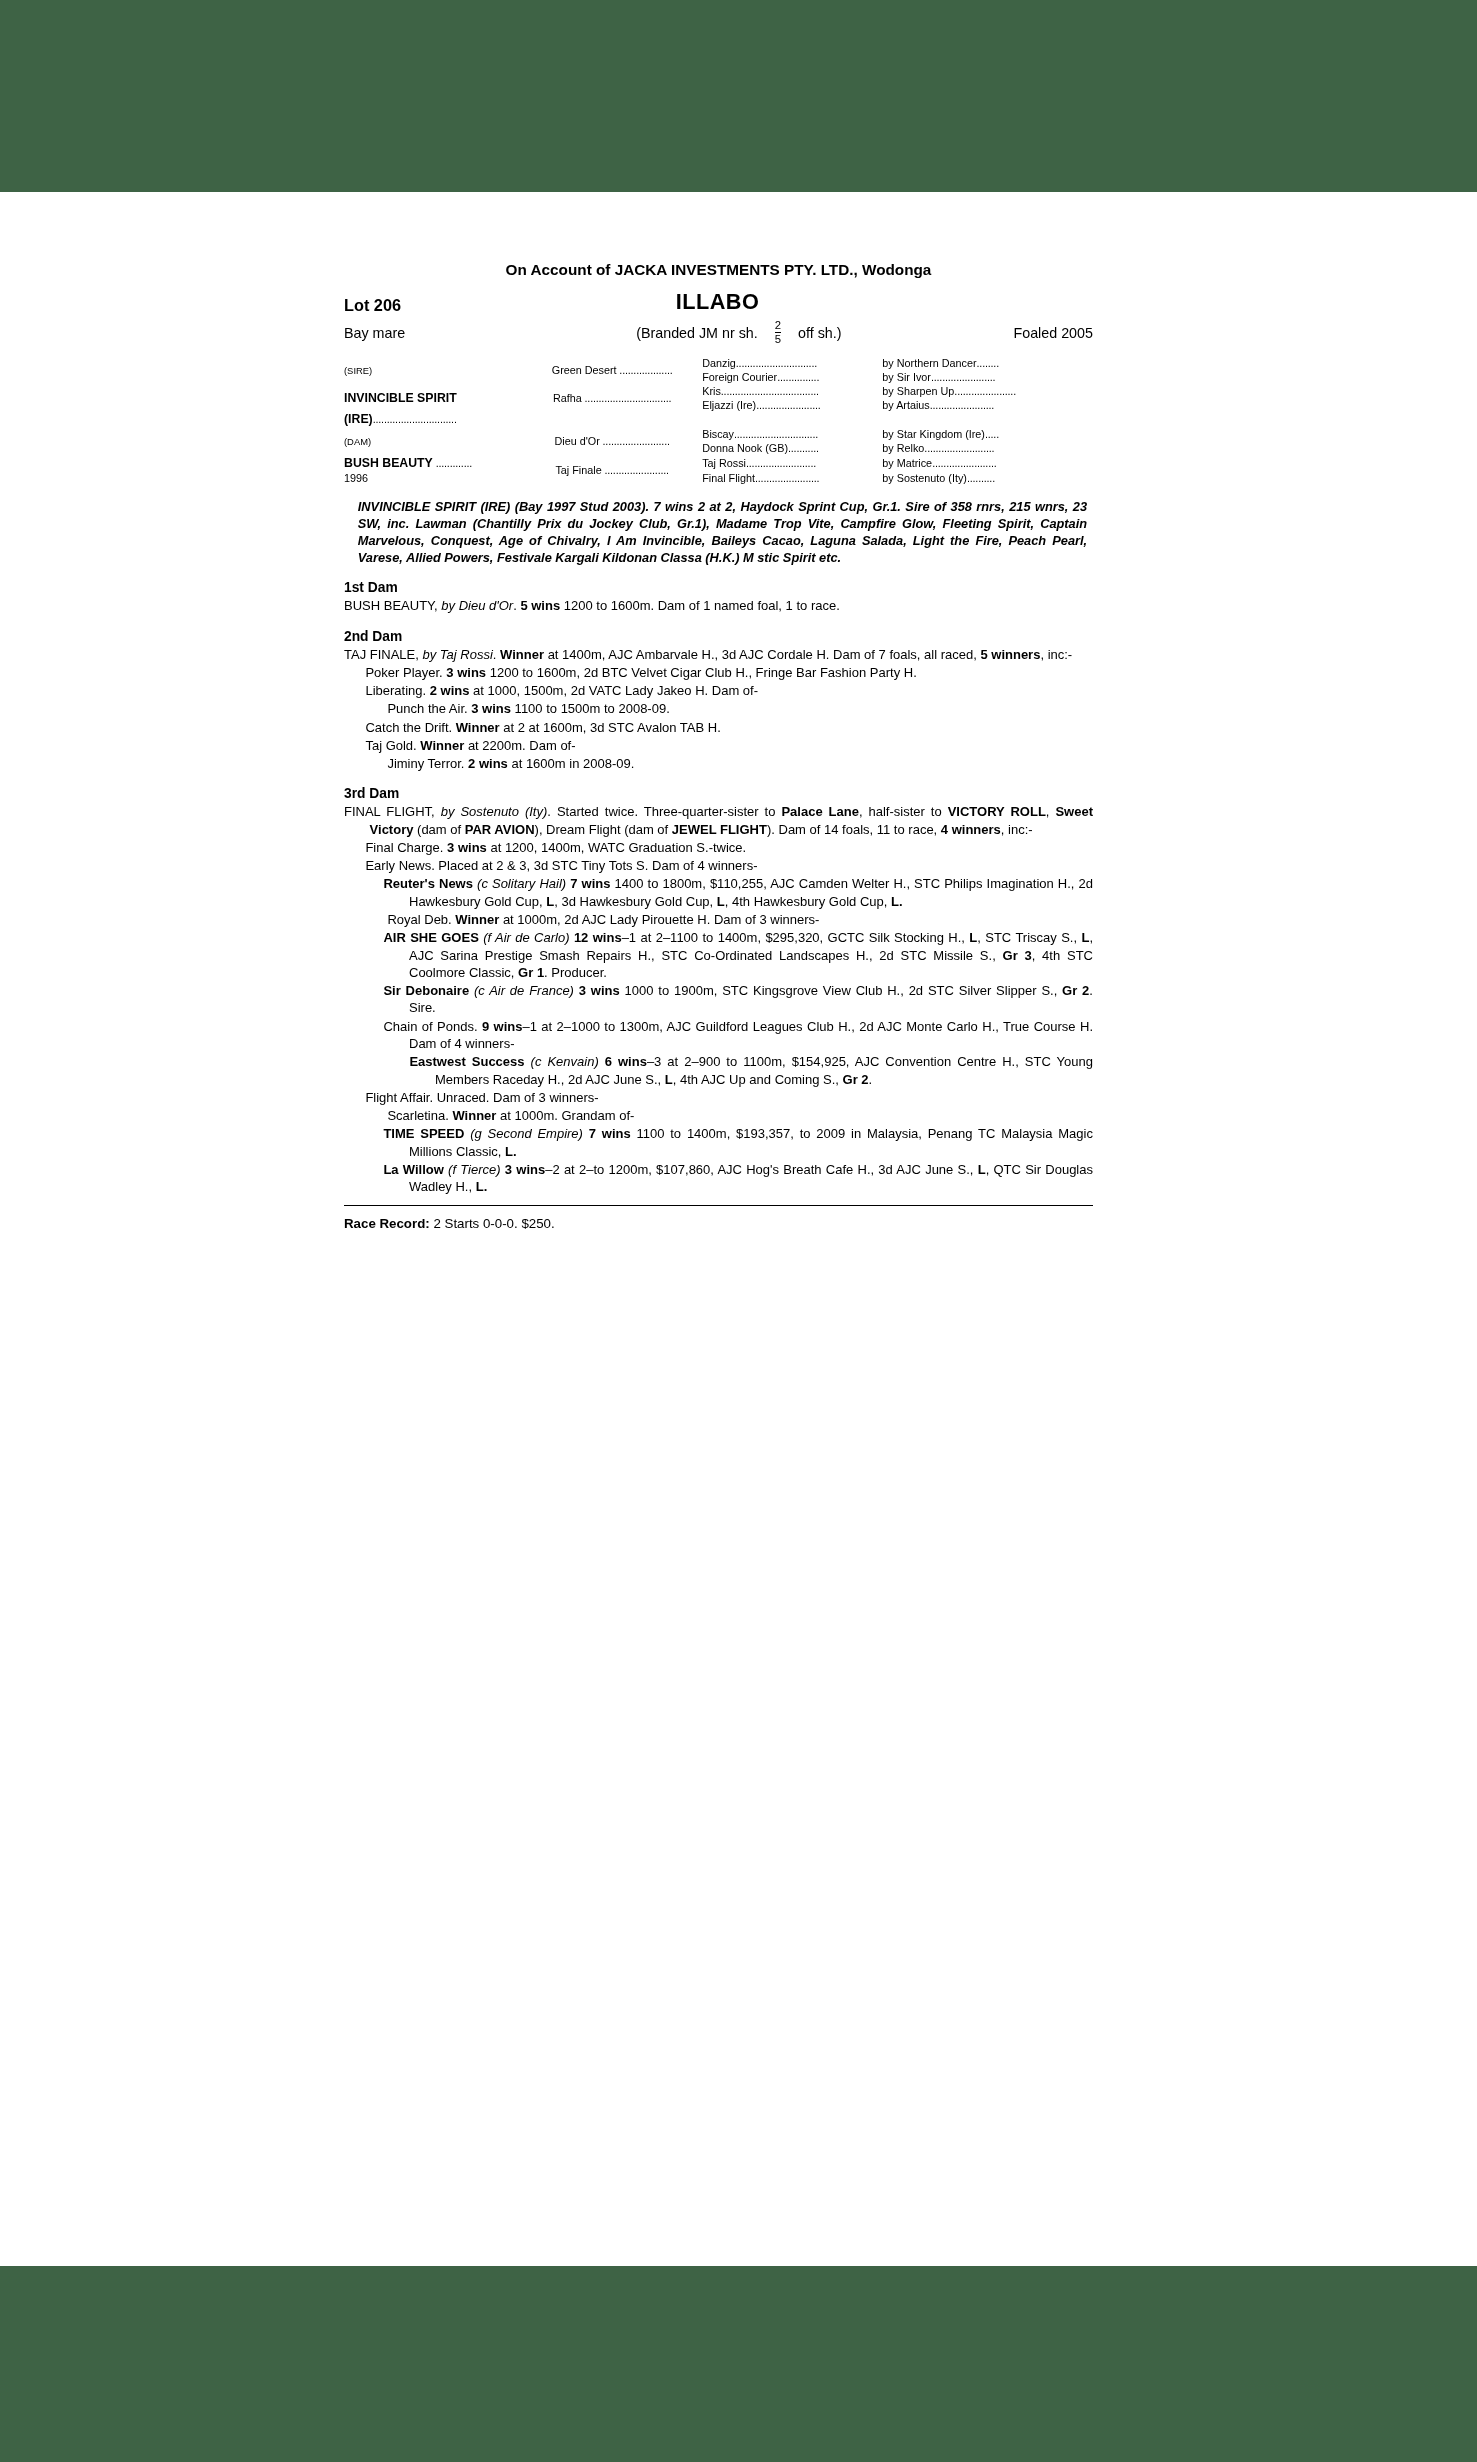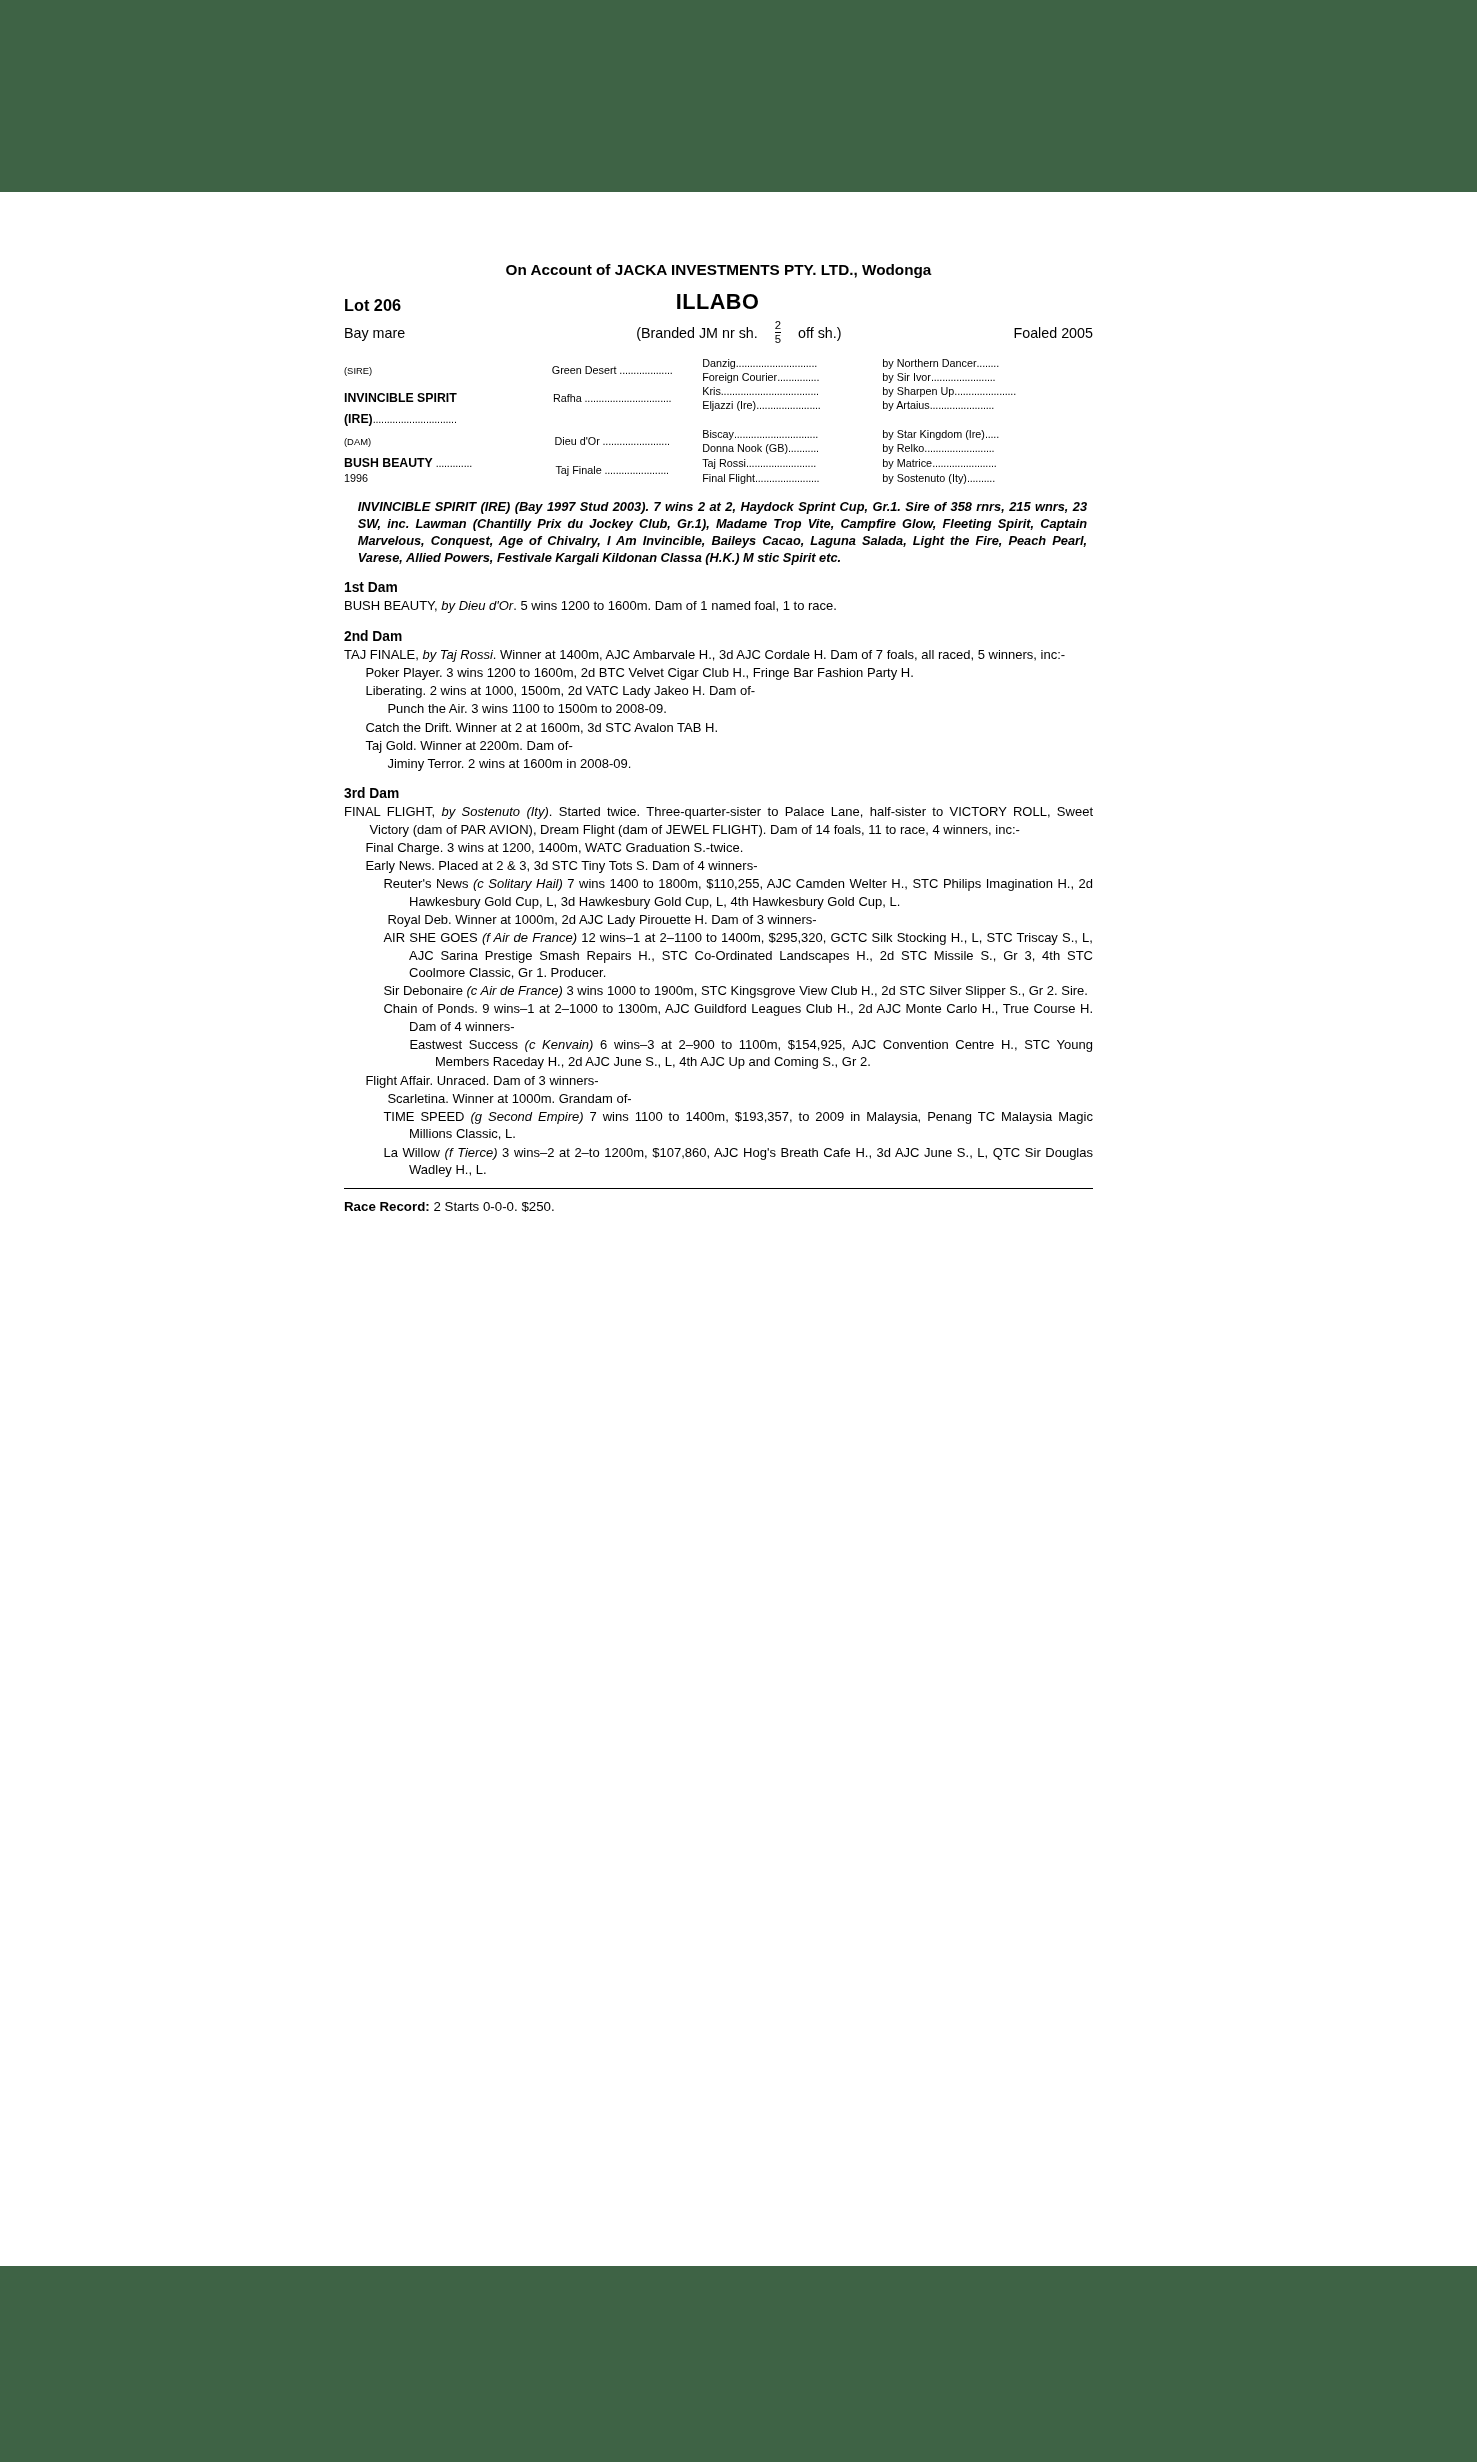--- a/index.html
+++ b/index.html
@@ -126,21 +126,21 @@
     font-size: 13px;
     line-height: 1.33;
     text-align: justify;
     margin-bottom: 1px;
   }
   .hang { padding-left: 25.6px; text-indent: -25.6px; }
   .ind1h { padding-left: 47px; text-indent: -25.6px; }
   .ind2h { padding-left: 69px; text-indent: -25.6px; }
   .ind3 { padding-left: 65px; text-indent: -25.6px; }
   .ind4 { padding-left: 91px; text-indent: -25.6px; }
-  b { font-weight: normal; }
+  b { font-weight: bold; }
   i { font-style: italic; }
 
   .rule {
     border: 0;
     border-top: 1px solid #000;
     margin: 9.9px 0 9.9px 0;
   }
   .race-record {
     font-size: 13.3px;
   }
@@ -319,21 +319,21 @@
     <div class="para ind1h">
       Early News. Placed at 2 &amp; 3, 3d STC Tiny Tots S. Dam of 4 winners-
     </div>
     <div class="para ind3">
       <b>Reuter's News</b> <i>(c Solitary Hail)</i> <b>7 wins</b> 1400 to 1800m, $110,255, AJC Camden Welter H., STC Philips Imagination H., 2d Hawkesbury Gold Cup, <b>L</b>, 3d Hawkesbury Gold Cup, <b>L</b>, 4th Hawkesbury Gold Cup, <b>L.</b>
     </div>
     <div class="para ind2h">
       Royal Deb. <b>Winner</b> at 1000m, 2d AJC Lady Pirouette H. Dam of 3 winners-
     </div>
     <div class="para ind3">
-      <b>AIR SHE GOES</b> <i>(f Air de France)</i> <b>12 wins</b>–1 at 2–1100 to 1400m, $295,320, GCTC Silk Stocking H., <b>L</b>, STC Triscay S., <b>L</b>, AJC Sarina Prestige Smash Repairs H., STC Co-Ordinated Landscapes H., 2d STC Missile S., <b>Gr 3</b>, 4th STC Coolmore Classic, <b>Gr 1</b>. Producer.
+      <b>AIR SHE GOES</b> <i>(f Air de Carlo)</i> <b>12 wins</b>–1 at 2–1100 to 1400m, $295,320, GCTC Silk Stocking H., <b>L</b>, STC Triscay S., <b>L</b>, AJC Sarina Prestige Smash Repairs H., STC Co-Ordinated Landscapes H., 2d STC Missile S., <b>Gr 3</b>, 4th STC Coolmore Classic, <b>Gr 1</b>. Producer.
     </div>
     <div class="para ind3">
       <b>Sir Debonaire</b> <i>(c Air de France)</i> <b>3 wins</b> 1000 to 1900m, STC Kingsgrove View Club H., 2d STC Silver Slipper S., <b>Gr 2</b>. Sire.
     </div>
     <div class="para ind3">
       Chain of Ponds. <b>9 wins</b>–1 at 2–1000 to 1300m, AJC Guildford Leagues Club H., 2d AJC Monte Carlo H., True Course H. Dam of 4 winners-
     </div>
     <div class="para ind4">
       <b>Eastwest Success</b> <i>(c Kenvain)</i> <b>6 wins</b>–3 at 2–900 to 1100m, $154,925, AJC Convention Centre H., STC Young Members Raceday H., 2d AJC June S., <b>L</b>, 4th AJC Up and Coming S., <b>Gr 2</b>.
     </div>

